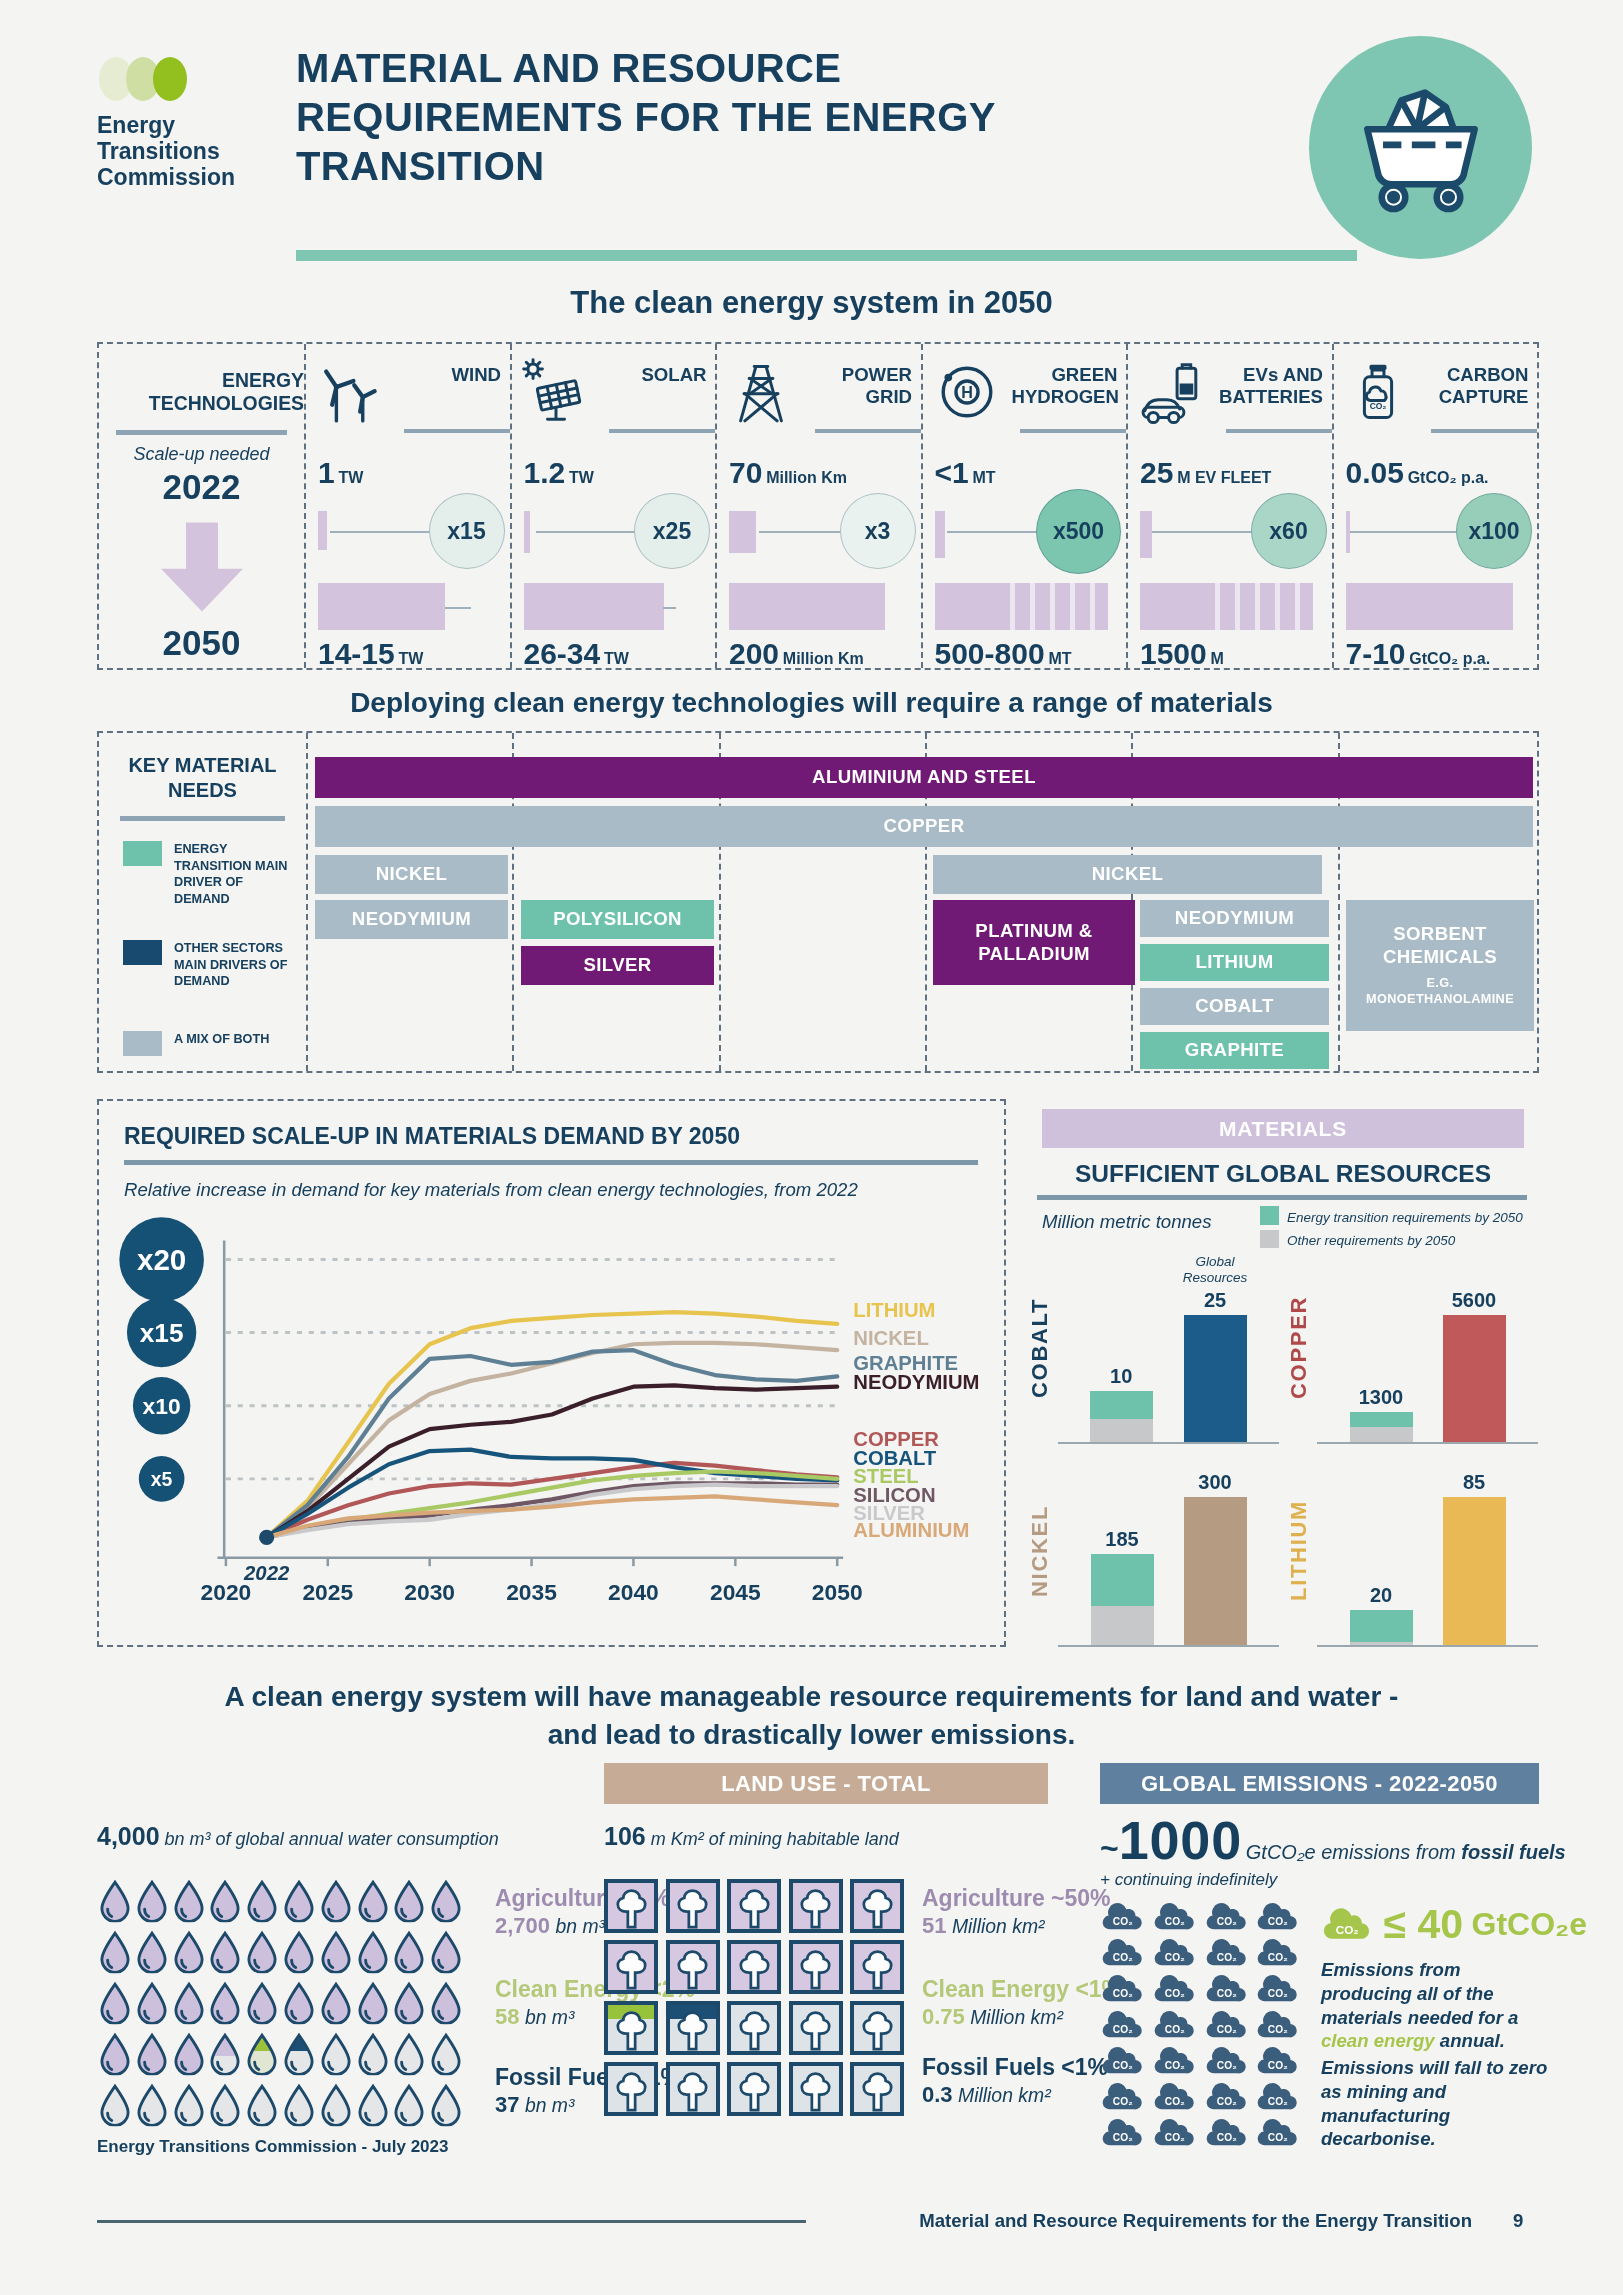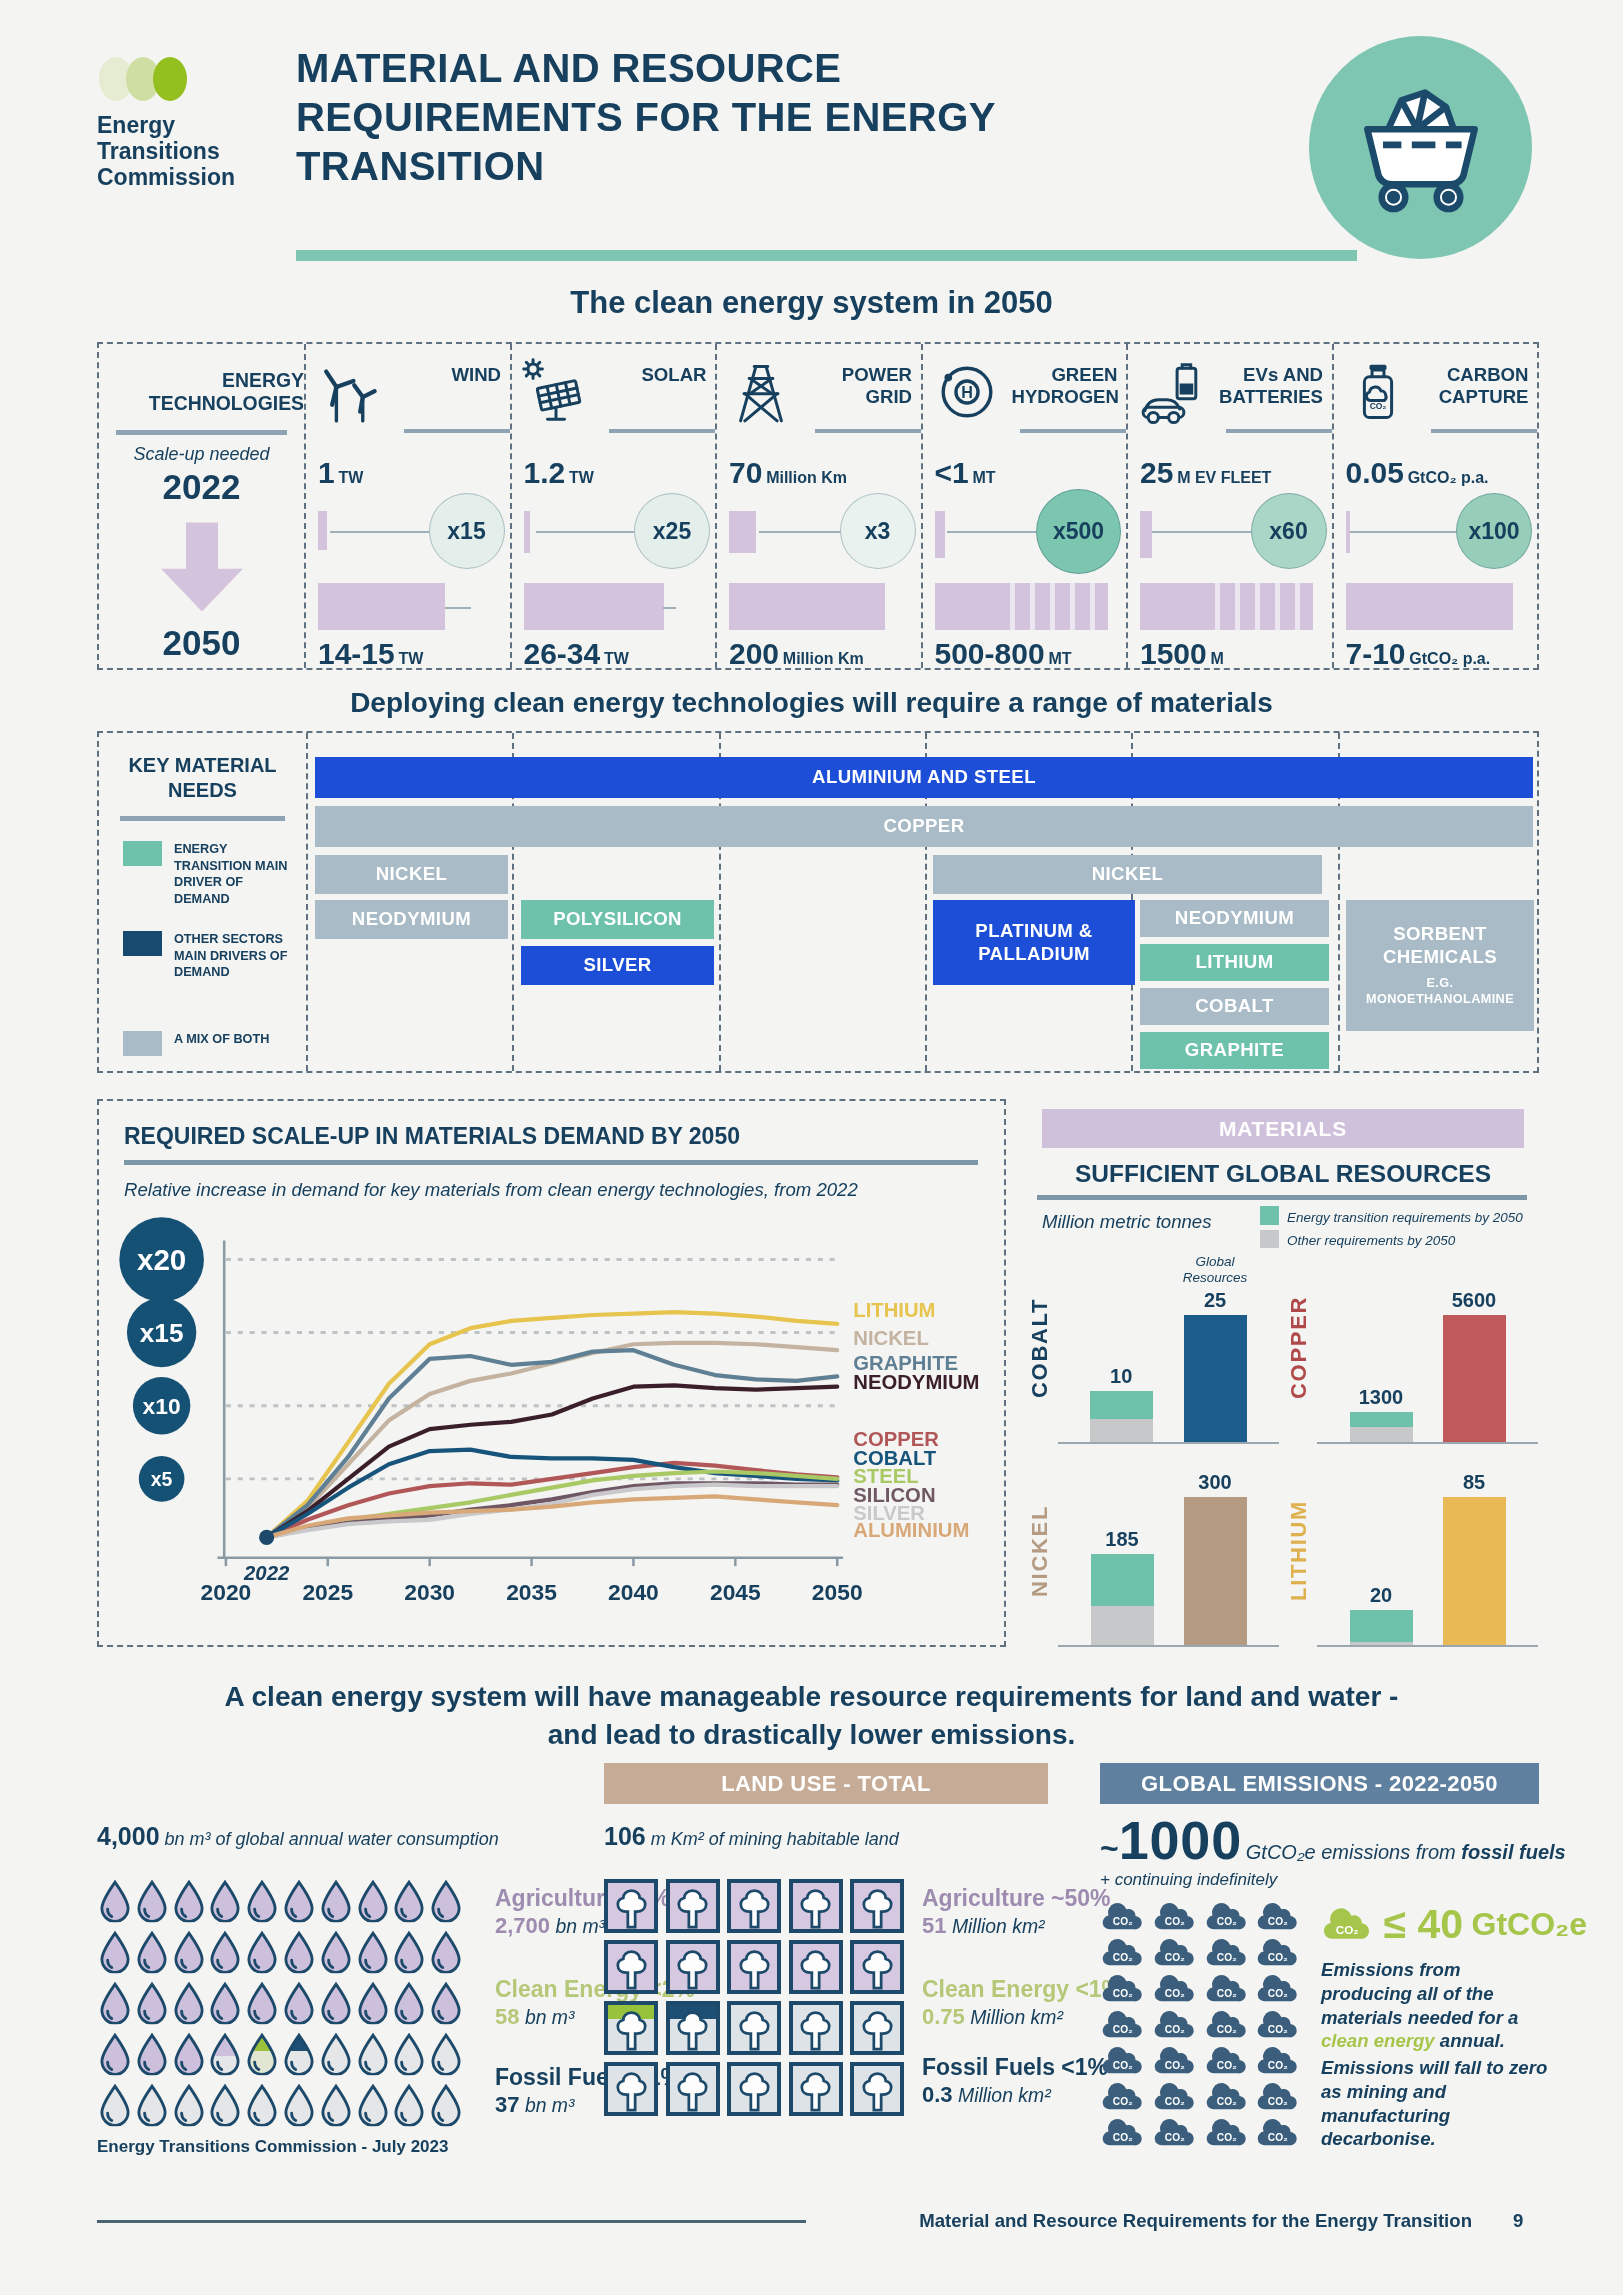--- a/index.html
+++ b/index.html
@@ -53,21 +53,21 @@
   
   .mat-box{left:97px;top:731px;width:1442px;height:342px;border:2.5px dashed #5f7180}
   .mat-sep{position:absolute;top:0;bottom:0;border-left:2.5px dashed #5f7180}
   .key-title{position:absolute;left:8.5px;top:20px;width:190px;text-align:center;font-size:20px;font-weight:bold;line-height:1.25}
   .key-rule{position:absolute;left:21px;top:83px;width:165px;height:5px;background:#8ea4b4}
   .key-item{position:absolute;left:24px;display:flex}
   .key-sw{width:39px;height:25px;flex:0 0 39px;margin-right:12px}
   .key-txt{font-size:12.7px;font-weight:bold;line-height:1.3;width:123px}
   .chip{position:absolute;color:#fff;font-weight:bold;font-size:18.6px;display:flex;flex-direction:column;
         align-items:center;justify-content:center;text-align:center;line-height:1.2;letter-spacing:0.4px}
-  .chip.gray{background:#a9bbc6}.chip.navy{background:#1d4ed8}.chip.teal{background:#6ec2ab}
+  .chip.gray{background:#a9bbc6}.chip.navy{background:#701a75}.chip.teal{background:#6ec2ab}
   .chip .sub{font-size:12.7px;font-weight:bold;margin-top:6.8px;line-height:1.3}
 
   
   .chart-box{left:97px;top:1099px;width:909px;height:548px;border:2.5px dashed #5f7180}
   .c-title{position:absolute;left:25px;top:22px;font-size:23px;font-weight:bold}
   .c-rule{position:absolute;left:25px;top:59px;width:854px;height:5px;background:#7b97a8}
   .c-sub{position:absolute;left:25px;top:78px;font-size:18.6px;font-style:italic}
   #line-chart{position:absolute;left:0;top:110px}
   #line-chart text{font-family:"Liberation Sans",sans-serif}
 
@@ -369,21 +369,21 @@
       <div class="mat-sep" style="left:826px"></div>
     <div class="mat-sep" style="left:1032px"></div>
       <div class="mat-sep" style="left:1239px"></div>
 
     <div class="key-title">KEY MATERIAL NEEDS</div>
     <div class="key-rule"></div>
     <div class="key-item" style="top:108px">
       <div class="key-sw" style="background:#6ec2ab"></div>
       <div class="key-txt">ENERGY TRANSITION MAIN DRIVER OF DEMAND</div>
     </div>
-    <div class="key-item" style="top:198px">
+    <div class="key-item" style="top:207px">
       <div class="key-sw" style="background:#174a6e"></div>
       <div class="key-txt">OTHER SECTORS MAIN DRIVERS OF DEMAND</div>
     </div>
     <div class="key-item" style="top:298px">
       <div class="key-sw" style="background:#a9bbc6"></div>
       <div class="key-txt">A MIX OF BOTH</div>
     </div>
 
     <div class="chip navy" style="left:216px;top:24px;width:1218px;height:41px">ALUMINIUM AND STEEL</div>
     <div class="chip gray" style="left:216px;top:73px;width:1218px;height:41px">COPPER</div>

